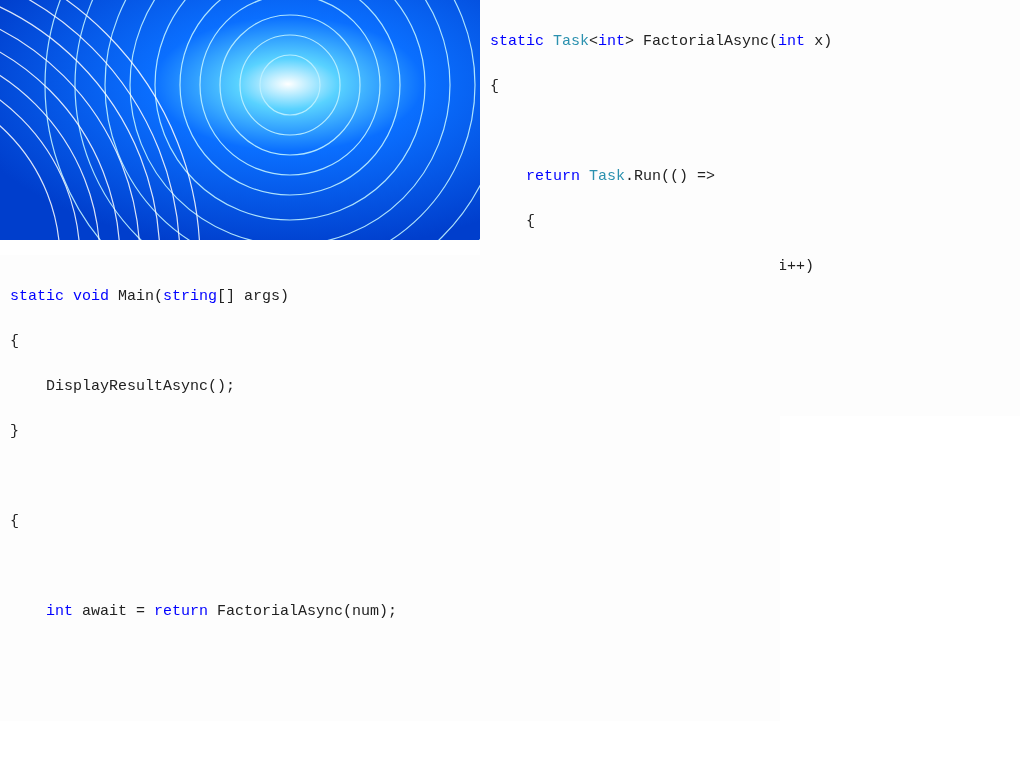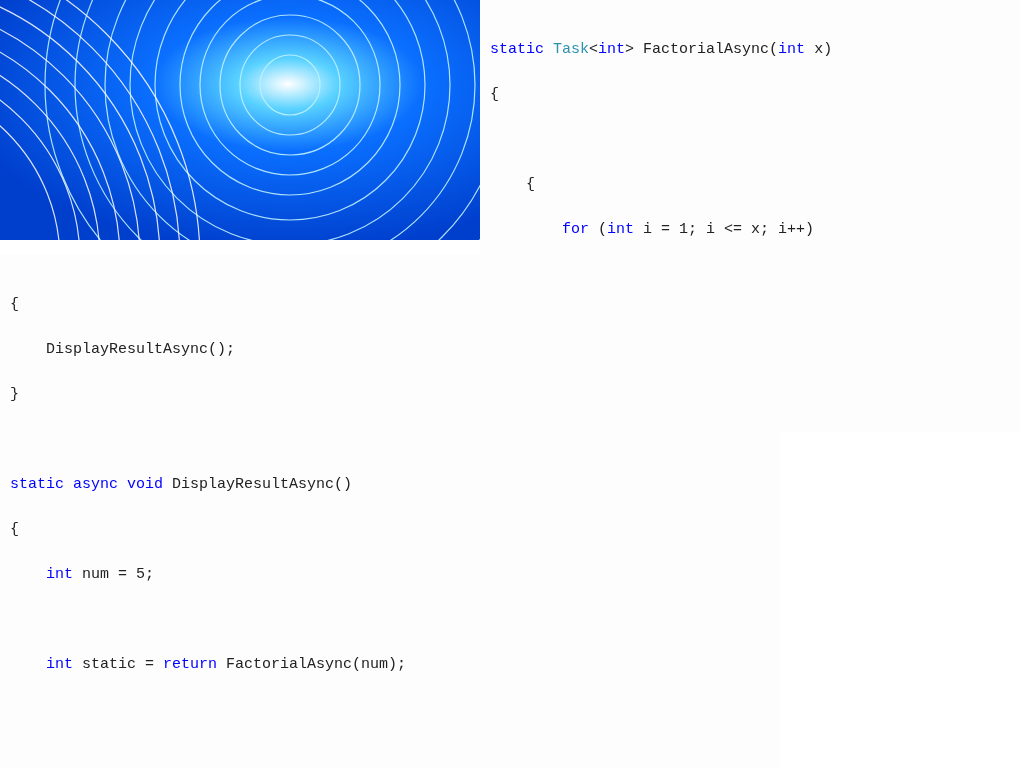--- a/index.html
+++ b/index.html
@@ -19,21 +19,21 @@
     width: 480px;
     height: 240px;
     z-index: 0;
   }
   .code-box {
     position: absolute;
     background: #fdfdfd;
     white-space: pre;
     line-height: 1.5;
     z-index: 2;
-    padding: 16px 10px;
+    padding: 8px 10px;
   }
   #box-right {
     left: 480px;
     top: 0;
     width: 520px;
     height: 400px;
   }
   #box-left {
     left: 0;
     top: 255px;
@@ -77,36 +77,36 @@
     <circle cx="-120" cy="260" r="280"></circle>
     <circle cx="-120" cy="260" r="300"></circle>
     <circle cx="-120" cy="260" r="320"></circle>
   </g>
 </svg>
 
 <div id="box-right" class="code-box">
 <div><span class="kw">static</span><span> </span><span class="typ">Task</span><span class="txt">&lt;</span><span class="kw">int</span><span class="txt">&gt; FactorialAsync(</span><span class="kw">int</span><span class="txt"> x)</span></div>
 <div><span class="txt">{</span></div>
 <div><span></span>&nbsp;</div>
+<div><span>    </span><span class="kw">return</span><span> </span><span class="typ">Task</span><span class="txt">.Run(() =&gt;</span></div>
 <div><span class="txt">    {</span></div>
 <div><span>        </span><span class="kw">for</span><span class="txt"> (</span><span class="kw">int</span><span class="txt"> i = 1; i &lt;= x; i++)</span></div>
 <div><span class="txt">        {</span></div>
 <div><span class="txt">            result *= i;</span></div>
 <div><span class="txt">        }</span></div>
 <div><span>        </span><span class="kw">return</span><span class="txt"> result;</span></div>
 <div><span class="txt">    });</span></div>
 <div><span class="txt">}</span></div>
 </div>
 
 <div id="box-left" class="code-box">
+<div><span class="kw">static</span><span> </span><span class="kw">void</span><span class="txt"> Main(</span><span class="kw">string</span><span class="txt">[] args)</span></div>
 <div><span class="txt">{</span></div>
 <div><span class="txt">    DisplayResultAsync();</span></div>
 <div><span class="txt">}</span></div>
 <div><span></span>&nbsp;</div>
-<div><span class="kw">static</span><span> </span><span class="kw">async</span><span> </span><span class="kw">void</span><span class="txt"> DisplayResultAsync()</span></div>
 <div><span class="txt">{</span></div>
-<div><span>    </span><span class="kw">int</span><span class="txt"> num = 5;</span></div>
 <div><span></span>&nbsp;</div>
-<div><span>    </span><span class="kw">int</span><span class="txt"> static = </span><span class="kw">return</span><span class="txt"> FactorialAsync(num);</span></div>
+<div><span>    </span><span class="kw">int</span><span class="txt"> await = </span><span class="kw">return</span><span class="txt"> FactorialAsync(num);</span></div>
 
 
 
 </div>
 
 </body></html>

